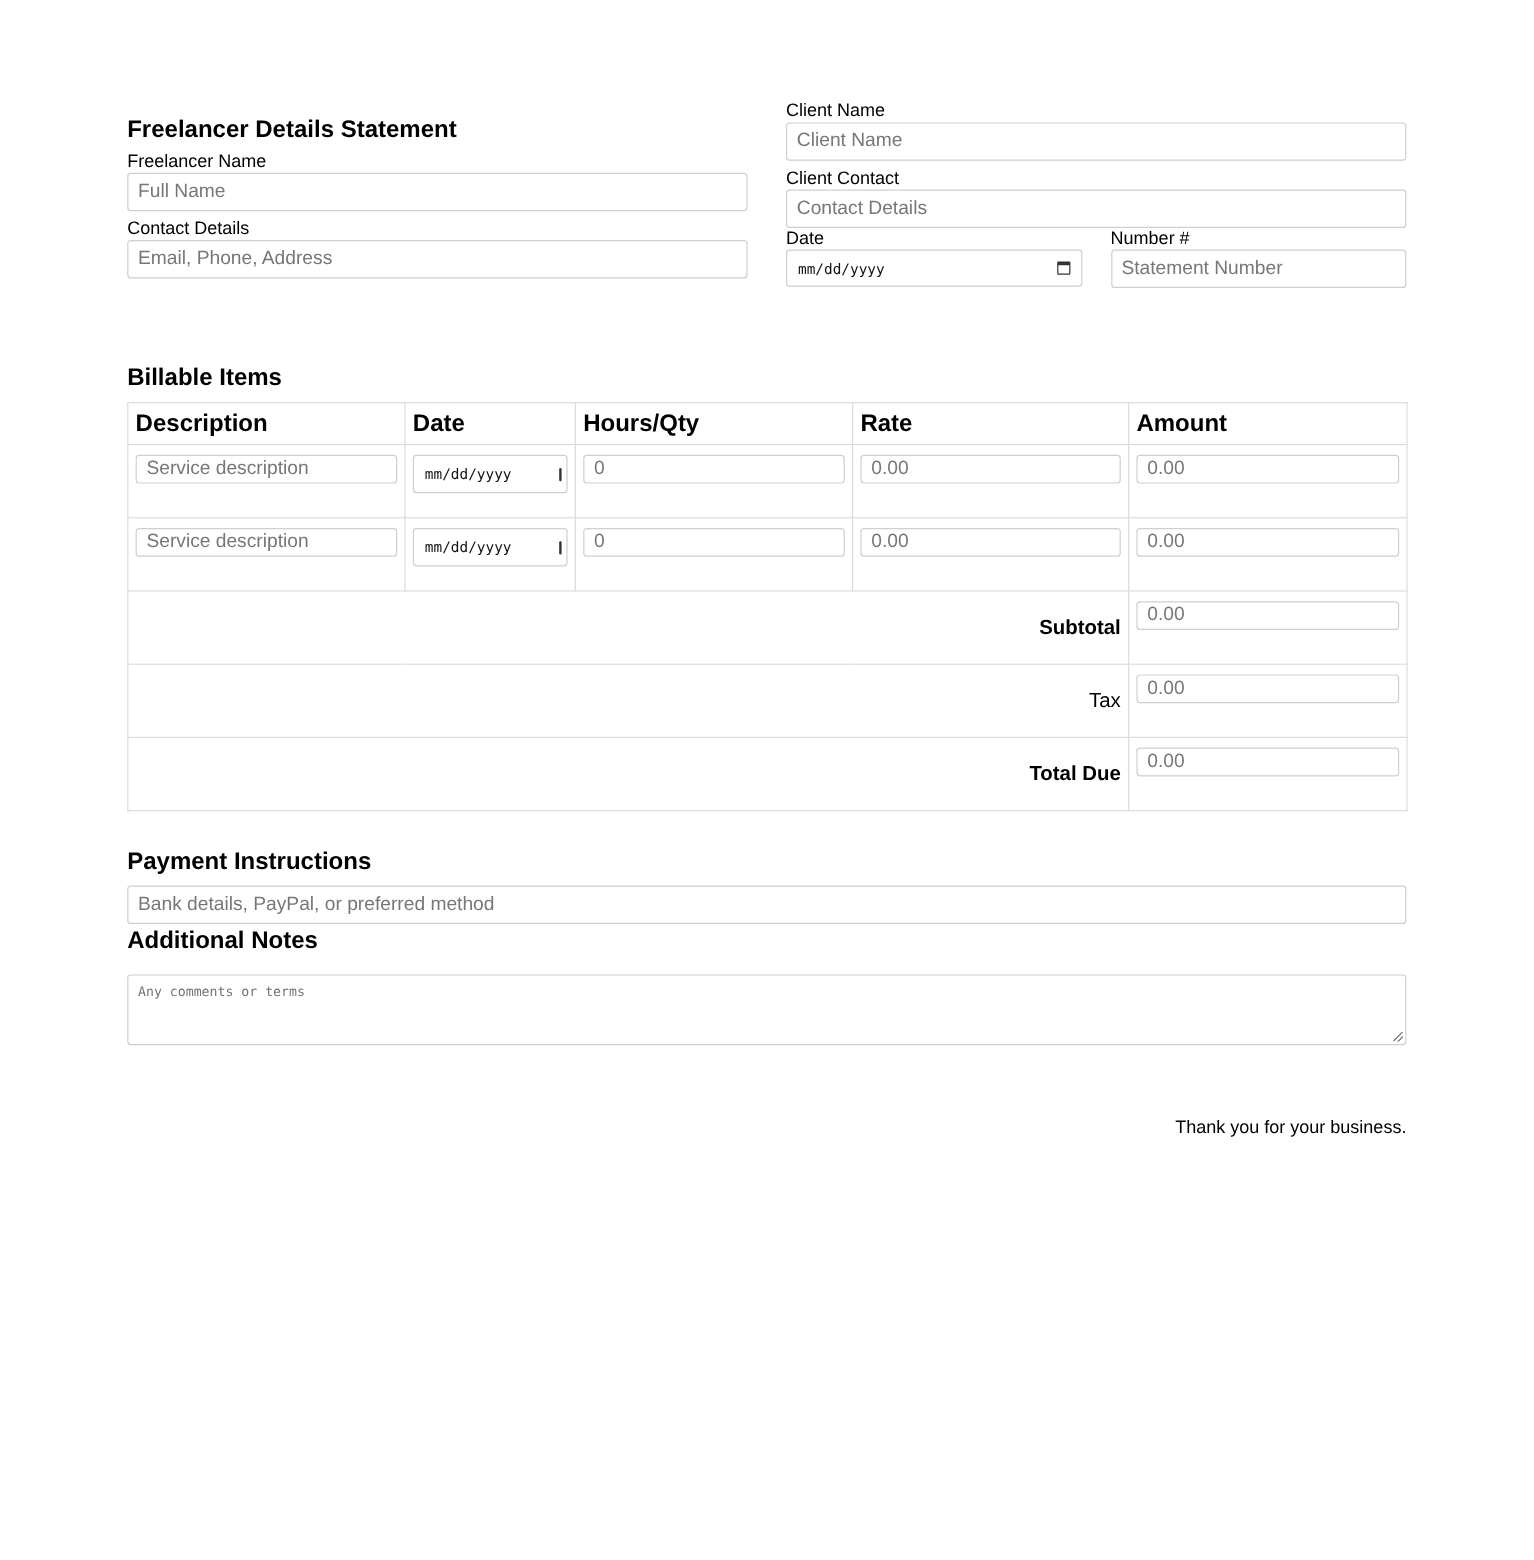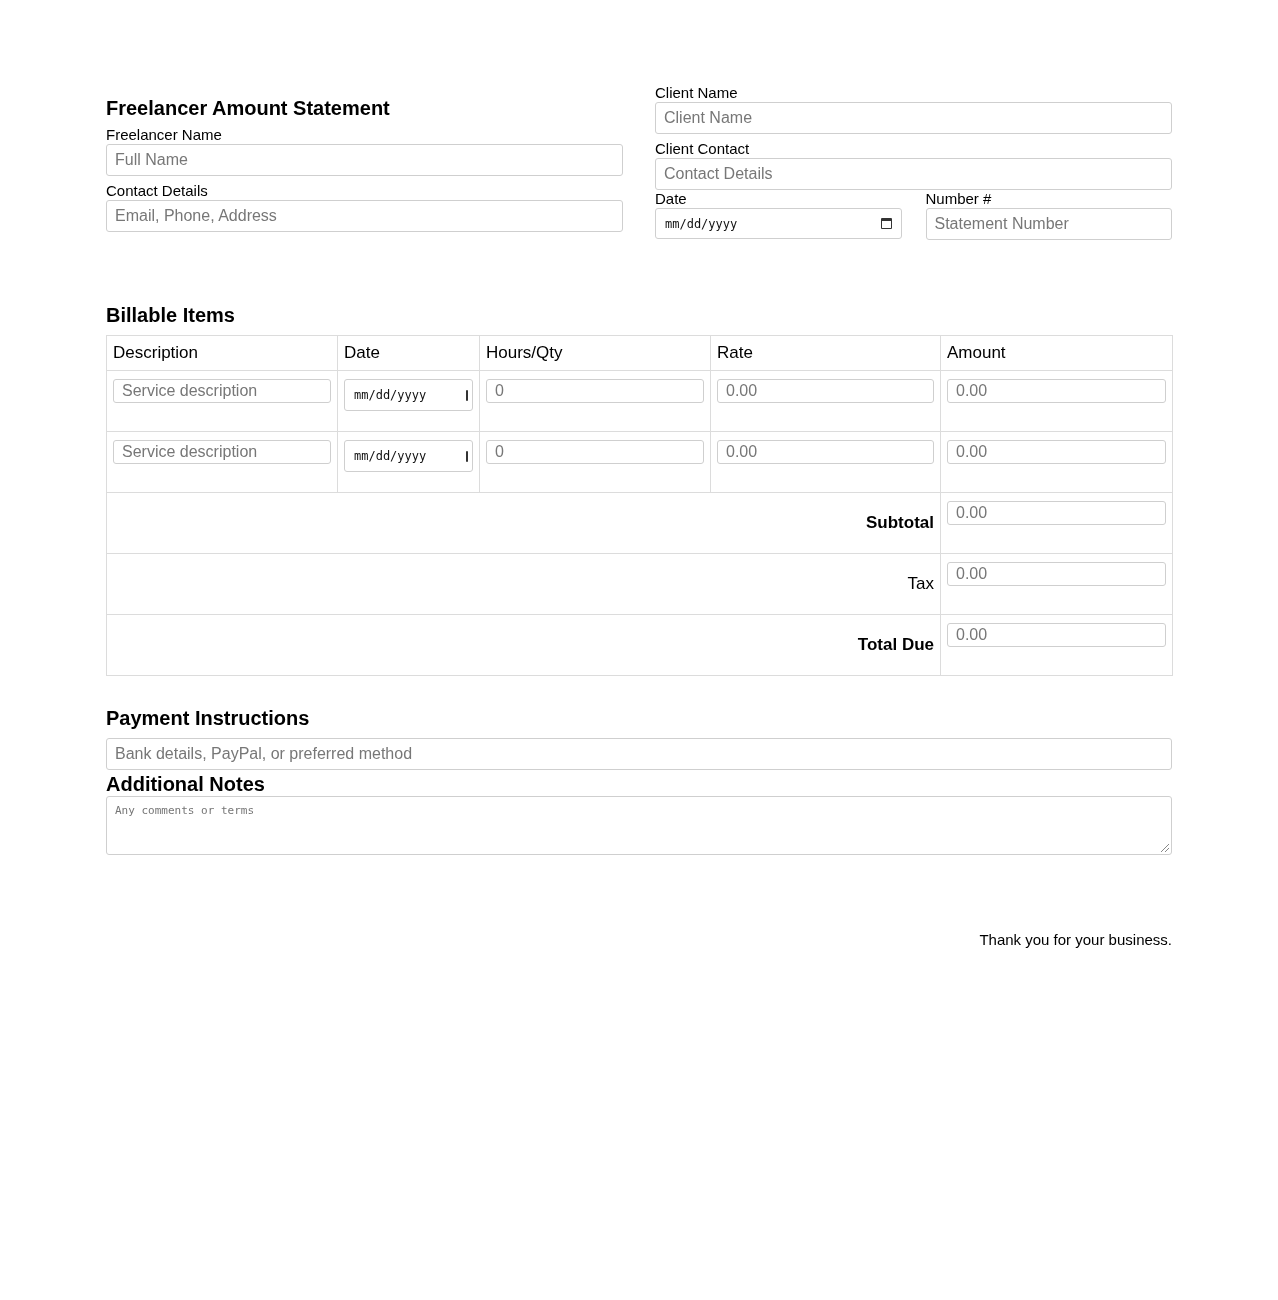--- a/index.html
+++ b/index.html
@@ -29,37 +29,37 @@
   .row2 > div { flex: 1; }
   .datebox {
     display: flex; align-items: center; justify-content: space-between;
     height: 31px; border: 1px solid #cfcfcf; border-radius: 3px; padding: 0 9px 0 9px;
     font-family: "DejaVu Sans Mono", monospace; font-size: 12px; color: #111; background: #fff; gap: 40px;
   }
   .cal { width: 11px; height: 11px; border: 1.5px solid #333; border-top-width: 3px; border-radius: 1px; }
   .section-title { font-size: 20px; font-weight: bold; margin: 0; line-height: 24px; }
   table { border-collapse: collapse; width: 1066px; table-layout: fixed; }
   th, td { border: 1px solid #dcdcdc; vertical-align: top; }
-  th { text-align: left; font-size: 17px; font-weight: normal; padding: 8px 6px 8px 6px; height: 35px; line-height: 18px; }
+  th { text-align: left; font-size: 20px; font-weight: bold; padding: 8px 6px 8px 6px; height: 35px; line-height: 18px; }
   td { padding: 8px 6px 0 6px; height: 61px; }
   td .field { height: 24px; }
   td .datebox { height: 32px; }
   td.label-cell { text-align: right; padding-top: 20px; font-size: 17px; }
   td.label-cell.bold { font-weight: bold; }
   .footer-text { text-align: right; font-size: 15px; }
   .resize { position: absolute; right: 3px; bottom: 3px; width: 8px; height: 8px;
     background: linear-gradient(135deg, transparent 45%, #888 45%, #888 55%, transparent 55%, transparent 70%, #888 70%, #888 80%, transparent 80%); }
 </style>
 </head>
 <body>
 
 <div class="page">
   <div class="header">
     <div class="col-left">
-      <h1 class="title">Freelancer Amount Statement</h1>
+      <h1 class="title">Freelancer Details Statement</h1>
       <label class="label">Freelancer Name</label>
       <input class="field" type="text" placeholder="Full Name" style="">
       <label class="label">Contact Details</label>
       <input class="field" type="text" placeholder="Email, Phone, Address" style="">
     </div>
     <div class="col-right">
       <label class="label">Client Name</label>
       <input class="field" type="text" placeholder="Client Name" style="">
       <label class="label">Client Contact</label>
       <input class="field" type="text" placeholder="Contact Details" style="">
@@ -161,20 +161,20 @@
     </table>
   </div>
 
   <div style="position:absolute; top:706px; left:0; width:1066px;">
     <h2 class="section-title">Payment Instructions</h2>
     <input class="field" style="margin-top: 8px;" type="text" placeholder="Bank details, PayPal, or preferred method">
   </div>
 
   <div style="position:absolute; top:772px; left:0; width:1066px;">
     <h2 class="section-title">Additional Notes</h2>
-    <div style="position:relative; margin-top:0;">
+    <div style="position:relative; margin-top:16px;">
       <textarea class="field" style="height: 59px; padding: 7px 8px; font-family: &quot;DejaVu Sans Mono&quot;, monospace; font-size: 11px; resize: none;" placeholder="Any comments or terms"></textarea>
       <span class="resize"></span>
     </div>
   </div>
 
   <div class="footer-text" style="position:absolute; top:931px; left:0; width:1066px;">Thank you for your business.</div>
 </div>
 
 </body></html>

